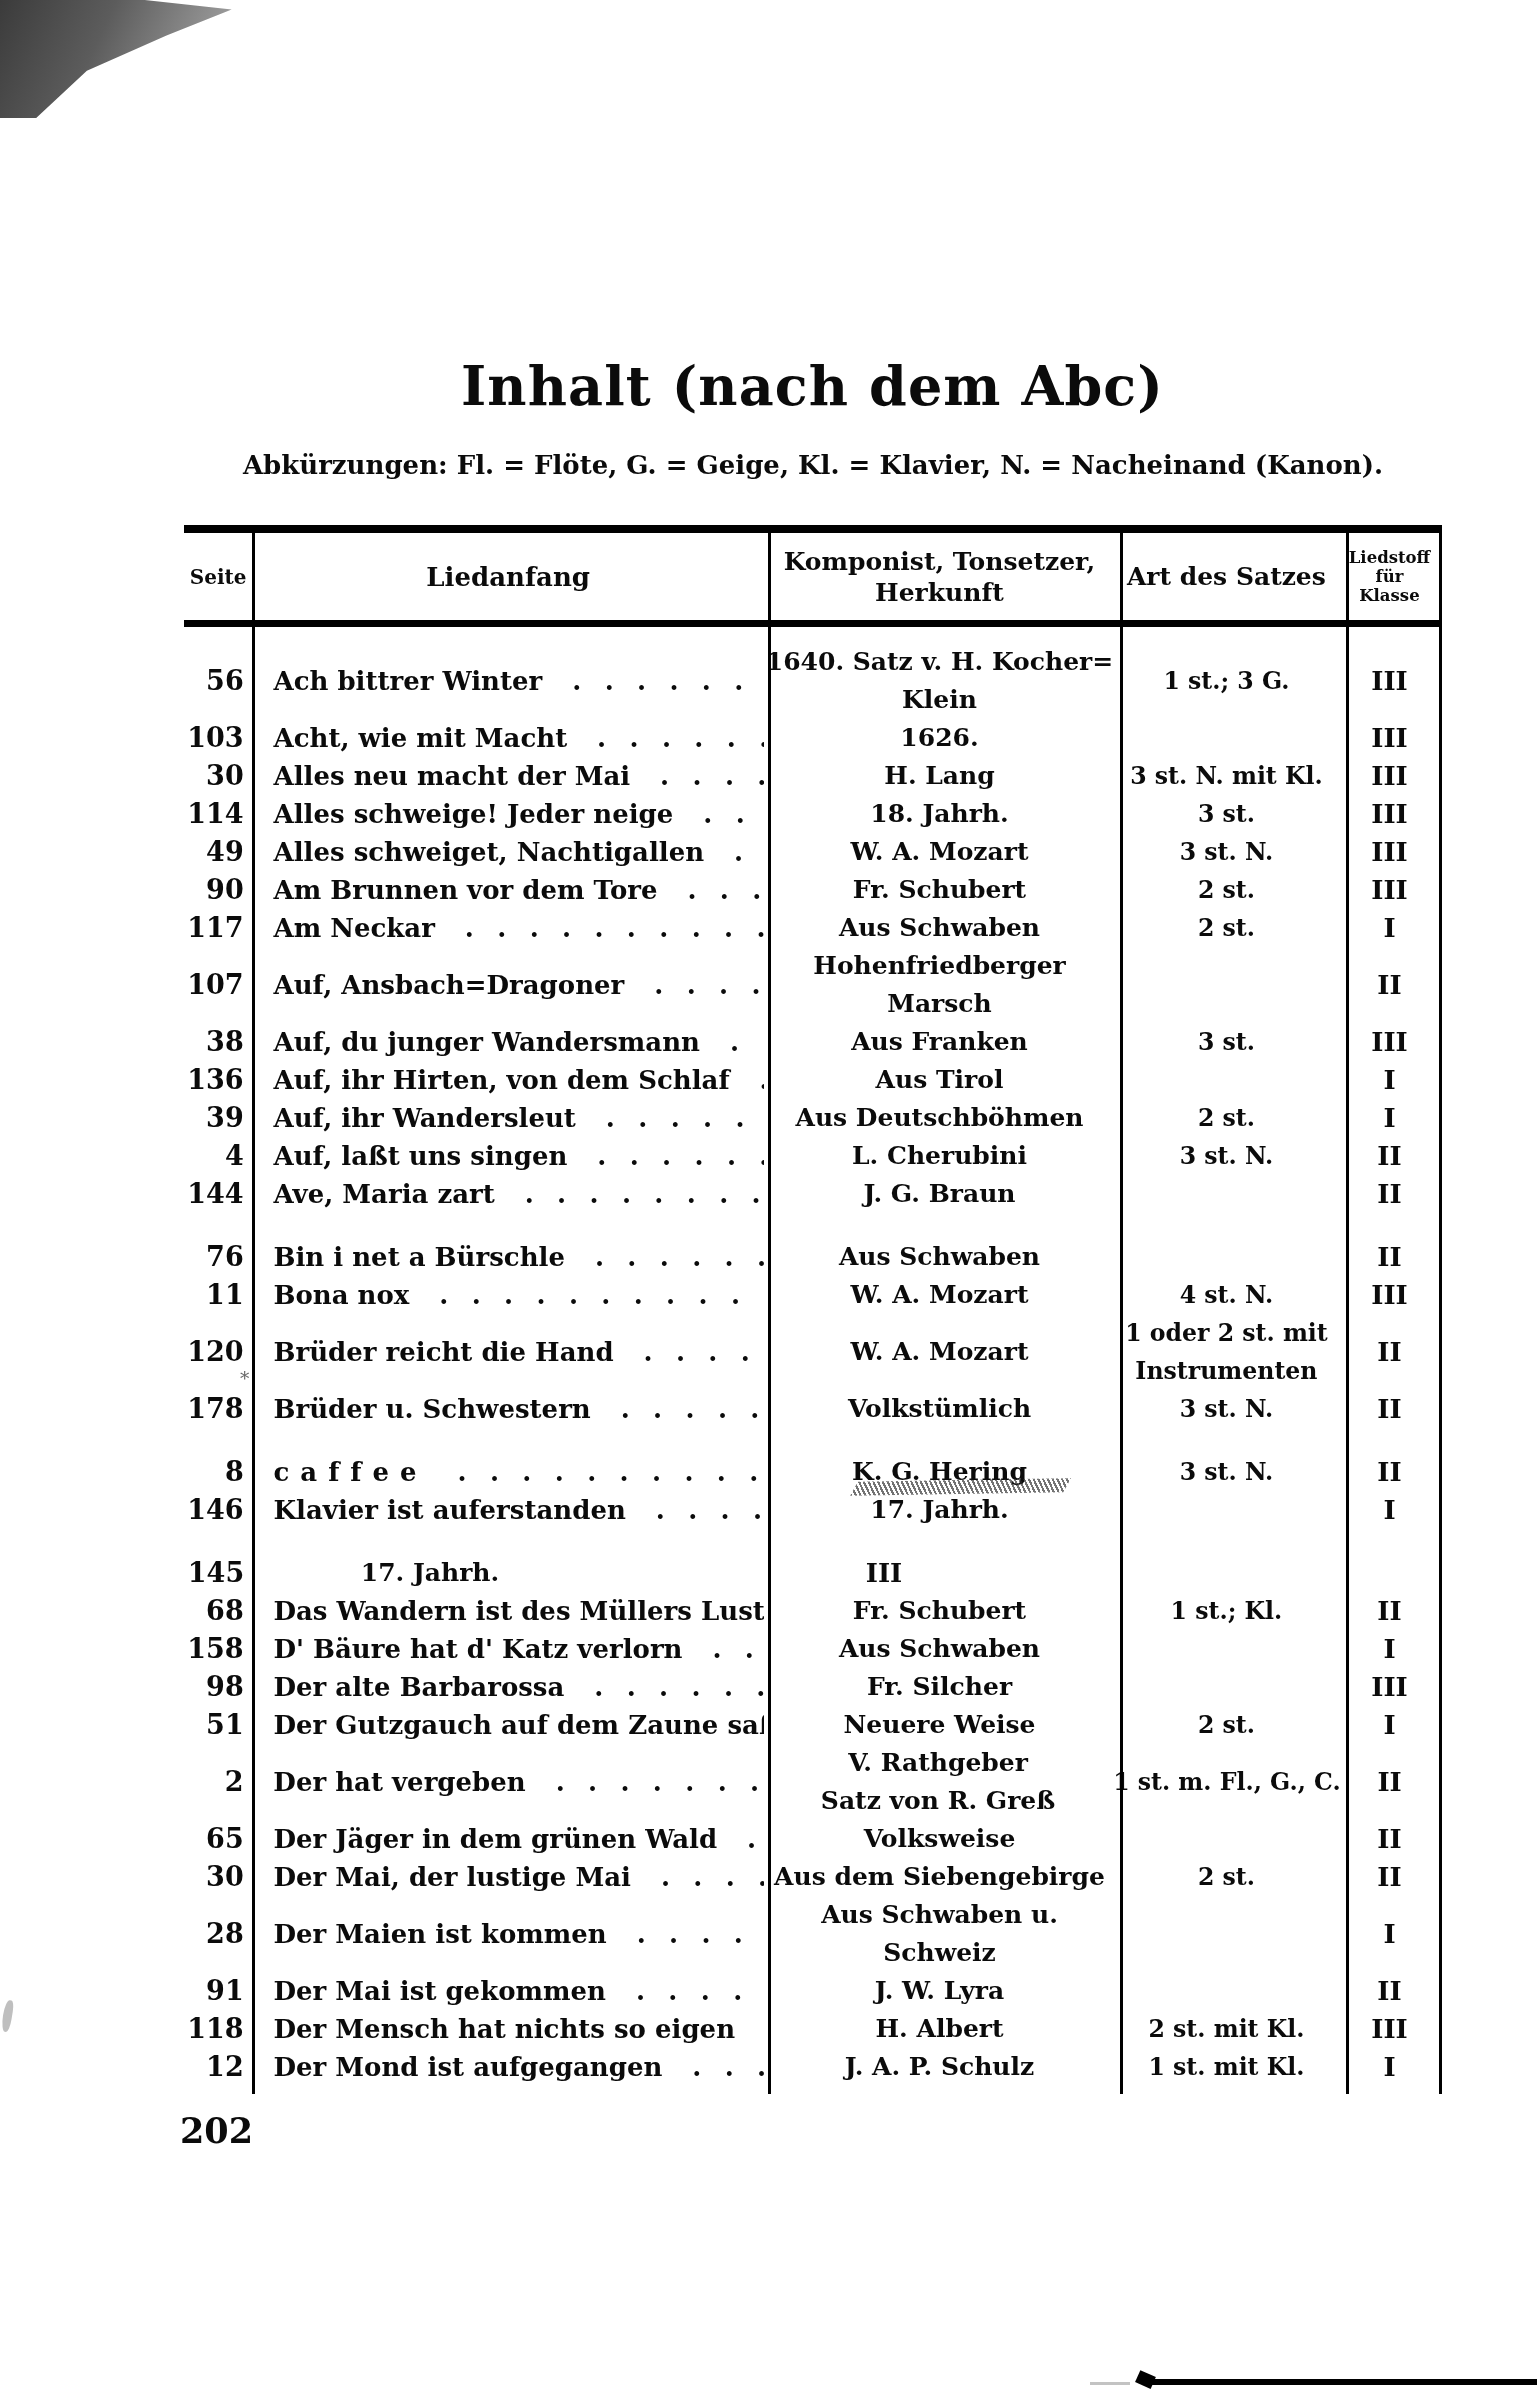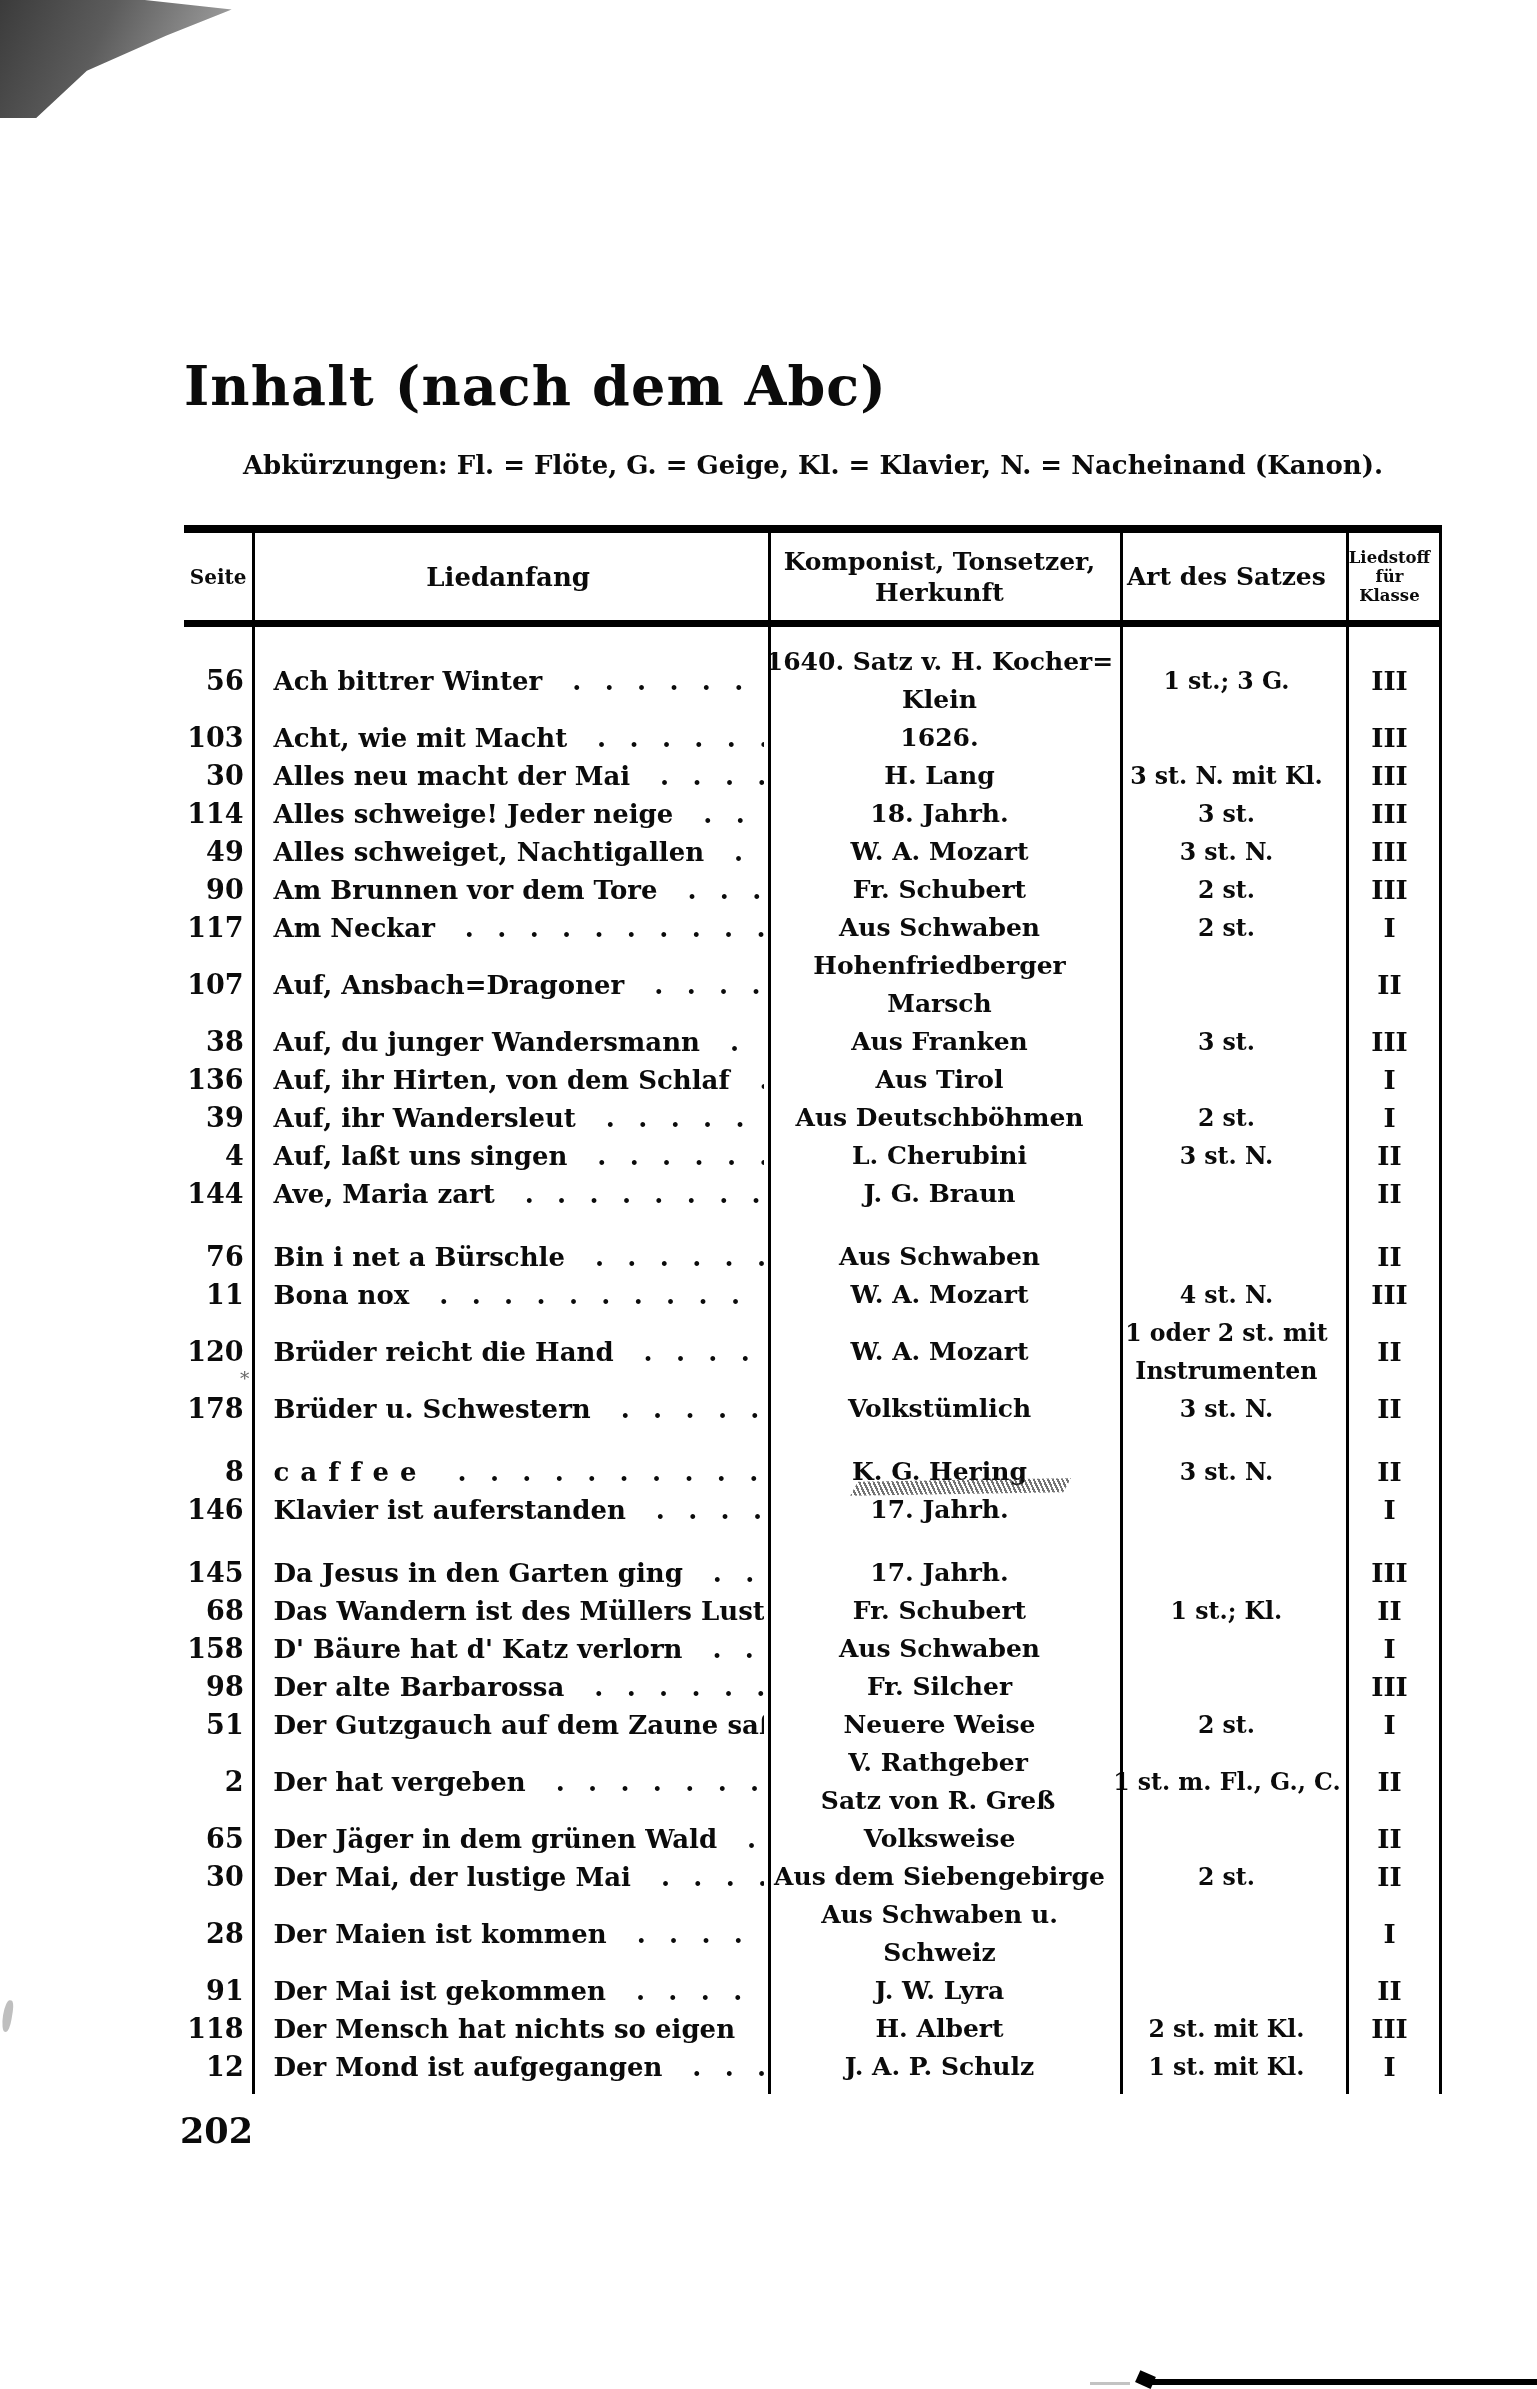--- a/index.html
+++ b/index.html
@@ -43,21 +43,21 @@
     transform: rotate(24deg);
   }
   .bottom-faint {
     position: absolute; left: 1090px; top: 2382px;
     width: 40px; height: 2.7px; background: #888; opacity: .5;
   }
 
   .title {
     margin: 357px 0 0 184px;
     width: 1257px;
-    text-align: left;
+    text-align: center;
     font-size: 54px; font-weight: 700;
     letter-spacing: 1.1px;
     line-height: 1.1;
   }
   .abbrev {
     margin: 34px 0 0 176px;
     width: 1274px;
     text-align: center;
     font-size: 26px; font-weight: 700;
   }
@@ -357,21 +357,20 @@
           <div class="c-seite">146</div>
           <div class="c-lied"><span>Klavier ist auferstanden</span><span class="dots"> . . . . .</span></div>
           <div class="c-komp">
             <div class="komp-line">17. Jahrh.</div>
           </div>
           <div class="c-art"></div>
           <div class="c-klasse">I</div>
         </div>
         <div class="row group-gap">
           <div class="c-seite">145</div>
-          <div class="c-lied"><span>Da Jesus in den Garten ging</span><span class="dots"> . .</span></div>
           <div class="c-komp">
             <div class="komp-line">17. Jahrh.</div>
           </div>
           <div class="c-art"></div>
           <div class="c-klasse">III</div>
         </div>
         <div class="row">
           <div class="c-seite">68</div>
           <div class="c-lied"><span>Das Wandern ist des Müllers Lust</span></div>
           <div class="c-komp">

